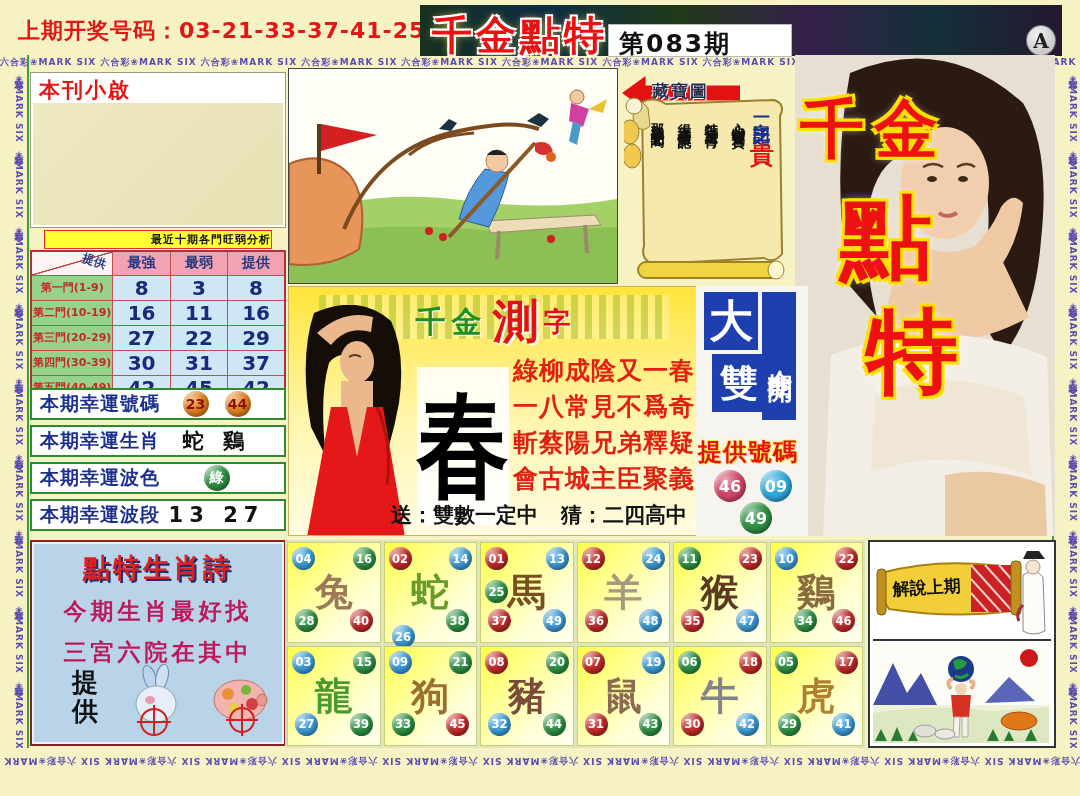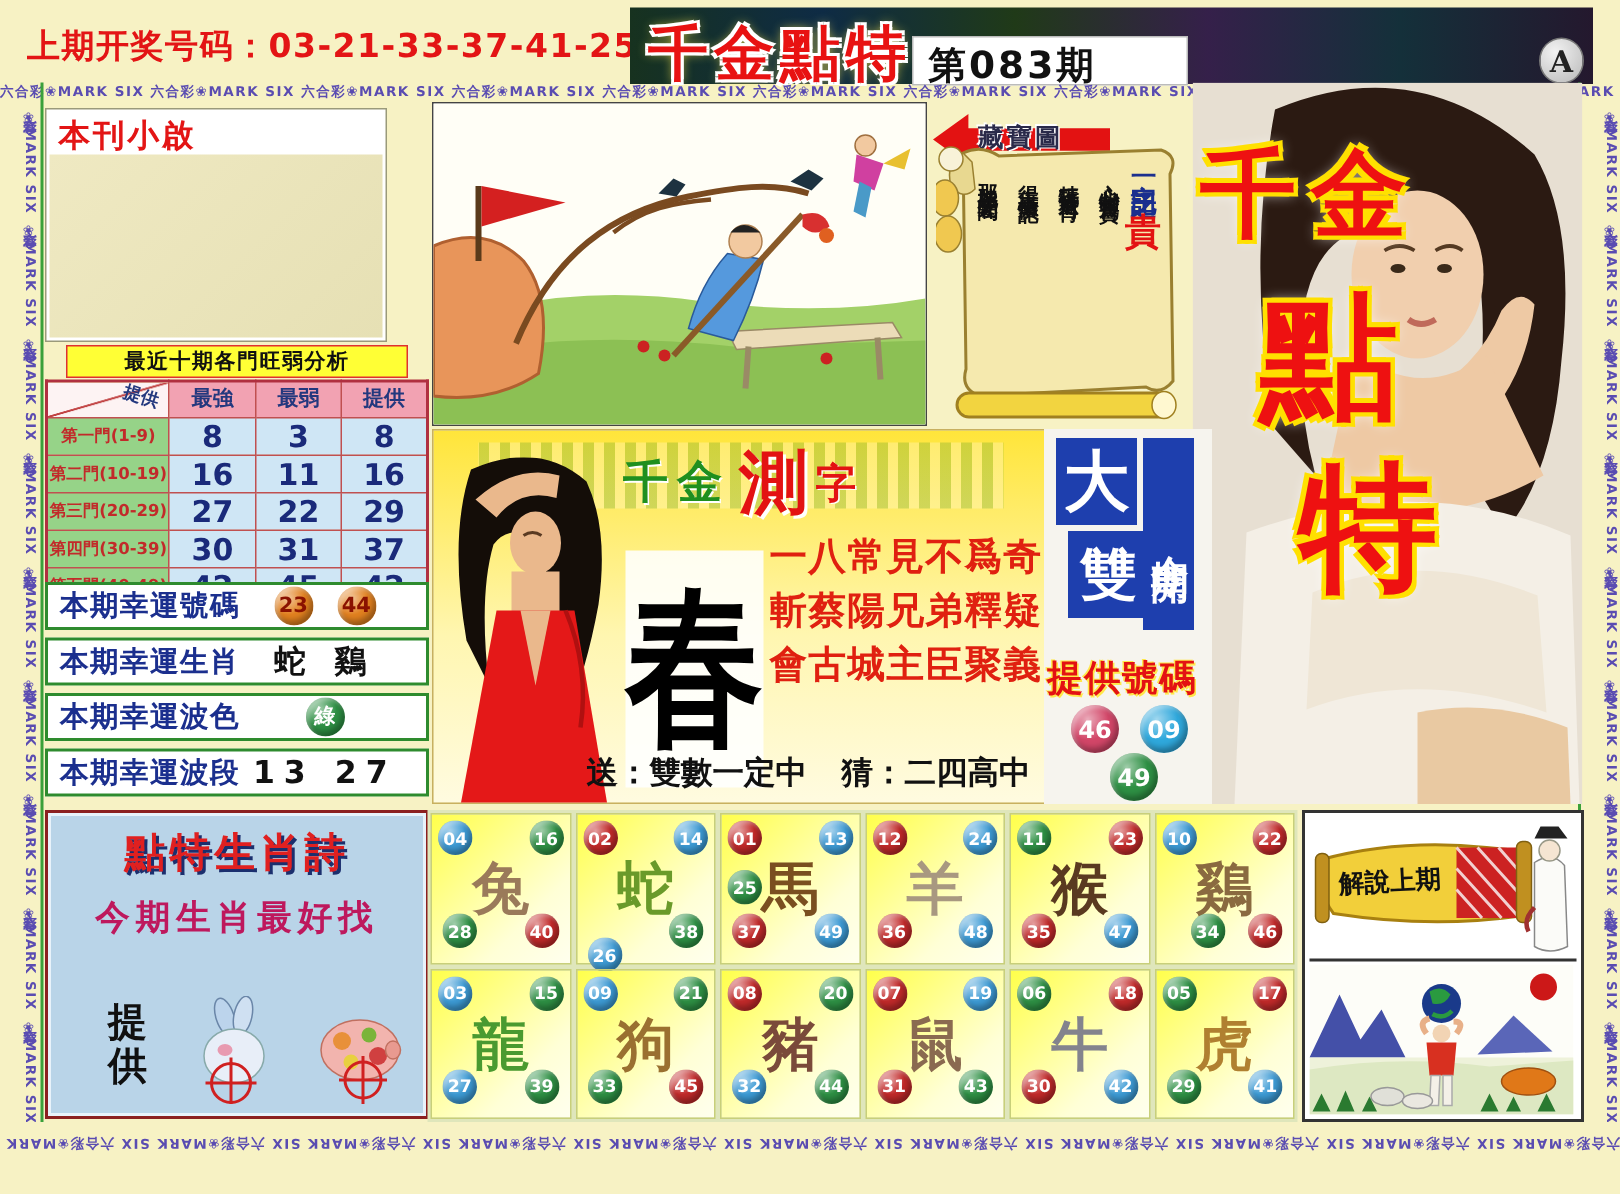--- a/index.html
+++ b/index.html
@@ -19,26 +19,26 @@
   .prev-draw { position:absolute; left:18px; top:16px; font-size:22px; font-weight:bold; color:#e31515; letter-spacing:1px; }
   .masthead-band { position:absolute; left:420px; top:5px; width:642px; height:51px;
      background:linear-gradient(90deg,#17321f,#0e2b45 20%,#203a18 40%,#35204a 60%,#14303a 80%,#24182e); }
   .masthead-title { position:absolute; left:432px; top:8px; font-size:40px; font-weight:bold; color:#e81212; letter-spacing:4px;
      text-shadow:-2px -2px 0 #fff,2px -2px 0 #fff,-2px 2px 0 #fff,2px 2px 0 #fff,0 0 8px #ffe84a; }
   .issue-box { position:absolute; left:608px; top:24px; width:184px; height:33px; background:#fff; border:1px solid #bbb; }
   .issue-text { position:absolute; left:10px; top:2px; font-size:25px; font-weight:bold; color:#111; letter-spacing:2px; }
   .badge-a { position:absolute; left:1026px; top:25px; width:30px; height:31px; border-radius:50%; background:radial-gradient(circle at 35% 30%,#f2f2f2,#b8b8b8); border:1px solid #777; text-align:center; line-height:30px; font-size:20px; font-weight:bold; color:#222; font-family:"DejaVu Serif","Liberation Serif",serif; }
 
   
-  .notice-box { position:absolute; left:30px; top:72px; width:228px; height:156px; background:#fff; border:1px solid #9a9a7a;padding-left:29px; }
+  .notice-box { position:absolute; left:30px; top:72px; width:256px; height:156px; background:#fff; border:1px solid #9a9a7a;padding-left:29px; }
   .notice-title { position:absolute; left:8px; top:3px; font-size:21px; font-weight:bold; color:#e31515; letter-spacing:2px; }
   .notice-body { position:absolute; left:2px; top:30px; right:2px; bottom:2px; background:linear-gradient(135deg,#efe9c2,#e6e0b4); }
 
   .analysis-wrap { position:absolute; left:30px; top:230px; width:256px; }
-  .analysis-title { margin:0 auto; width:228px; background:#ffff35; border:1px solid #e03030; color:#111; font-size:14px; font-weight:bold; text-align:center; padding:1px 0; letter-spacing:1px; }
+  .analysis-title { margin:0 auto; width:228px; background:#ffff35; border:1px solid #e03030; color:#111; font-size:11px; font-weight:bold; text-align:right; padding:1px 0; letter-spacing:1px; }
   .analysis-table { width:256px; border-collapse:collapse; margin-top:1px; border:2px solid #b03040; }
   .analysis-table th,.analysis-table td { border:1px solid #c05050; text-align:center; padding:0; }
   .analysis-table .col-h { background:#f2a2b2; color:#23387e; font-size:14px; font-weight:bold; height:24px; }
   .analysis-table .diag { background:linear-gradient(to bottom right,#fdf3f3 48%,#c04040 49%,#c04040 51%,#fdf3f3 52%); position:relative; width:82px; }
   .analysis-table .diag span { position:absolute; right:6px; top:1px; font-size:12px; color:#23387e; font-weight:bold; transform:rotate(18deg); }
   .analysis-table .row-l { background:#96d388; color:#c22a2a; font-size:11px; font-weight:bold; width:82px; height:25px; white-space:nowrap; }
   .analysis-table .num { background:#cfe6f5; color:#1a2a7a; font-size:20px; font-weight:bold; width:58px; }
 
   .lucky-wrap { position:absolute; left:30px; top:388px; width:256px; }
   .lucky-row { position:relative; height:32px; margin-bottom:5px; background:#fff; border:2px solid #2e8b2e; display:flex; align-items:center; }
@@ -212,20 +212,21 @@
         <span class="lucky-label">本期幸運波段</span>
         <span class="lucky-vals">
           <span class="lucky-text">13  27</span>
         </span>
       </div>
     </div>
 
   <div class="poembox">
     <div class="poembox-title">點特生肖詩</div>
     <div class="poem-line">今期生肖最好找</div>
+    <div class="poem-line">三宮六院在其中</div>
     <div class="provide-vert" style="white-space: pre-line;">提
 供</div>
     <svg class="zp-icon" style="left:92px;top:122px;" width="66" height="72" viewBox="0 0 66 72">
       <ellipse cx="26" cy="14" rx="6" ry="13" fill="#bcd4ec" stroke="#6a86a8" transform="rotate(-18 26 14)"></ellipse>
       <ellipse cx="38" cy="13" rx="6" ry="13" fill="#cfe0f2" stroke="#6a86a8" transform="rotate(12 38 13)"></ellipse>
       <ellipse cx="32" cy="40" rx="20" ry="18" fill="#e8eef8" stroke="#8aa"></ellipse>
       <ellipse cx="26" cy="36" rx="5" ry="4" fill="#e89ab0"></ellipse>
       <circle cx="30" cy="58" r="13" fill="none" stroke="#d02020" stroke-width="2"></circle>
       <path d="M30,41 L30,75 M13,58 L47,58" stroke="#d02020" stroke-width="2"></path>
     </svg>
@@ -331,20 +332,21 @@
       <path d="M60,52 q6,-4 12,0" stroke="#5a3a22" stroke-width="2" fill="none"></path>
       <rect x="52" y="76" width="32" height="30" fill="#eab88c"></rect>
       <path d="M42,102 L94,102 L116,232 L18,232 Z" fill="#e41818"></path>
       <path d="M58,102 L78,102 L68,152 Z" fill="#eab88c"></path>
       <path d="M88,102 Q104,140 98,180" stroke="#b01010" stroke-width="3" fill="none"></path>
     </svg>
     <div class="chun-box">
       <span class="chun-char">春</span>
     </div>
     <div class="cezi-poem" id="cezi-poem">
+        <div>綠柳成陰又一春</div>
         <div>一八常見不爲奇</div>
         <div>斬蔡陽兄弟釋疑</div>
         <div>會古城主臣聚義</div>
       </div>
     <div class="cezi-footer">
       <span class="fs">送：雙數一定中</span>
       <span class="fg">猜：二四高中</span>
     </div>
   </div>
 

